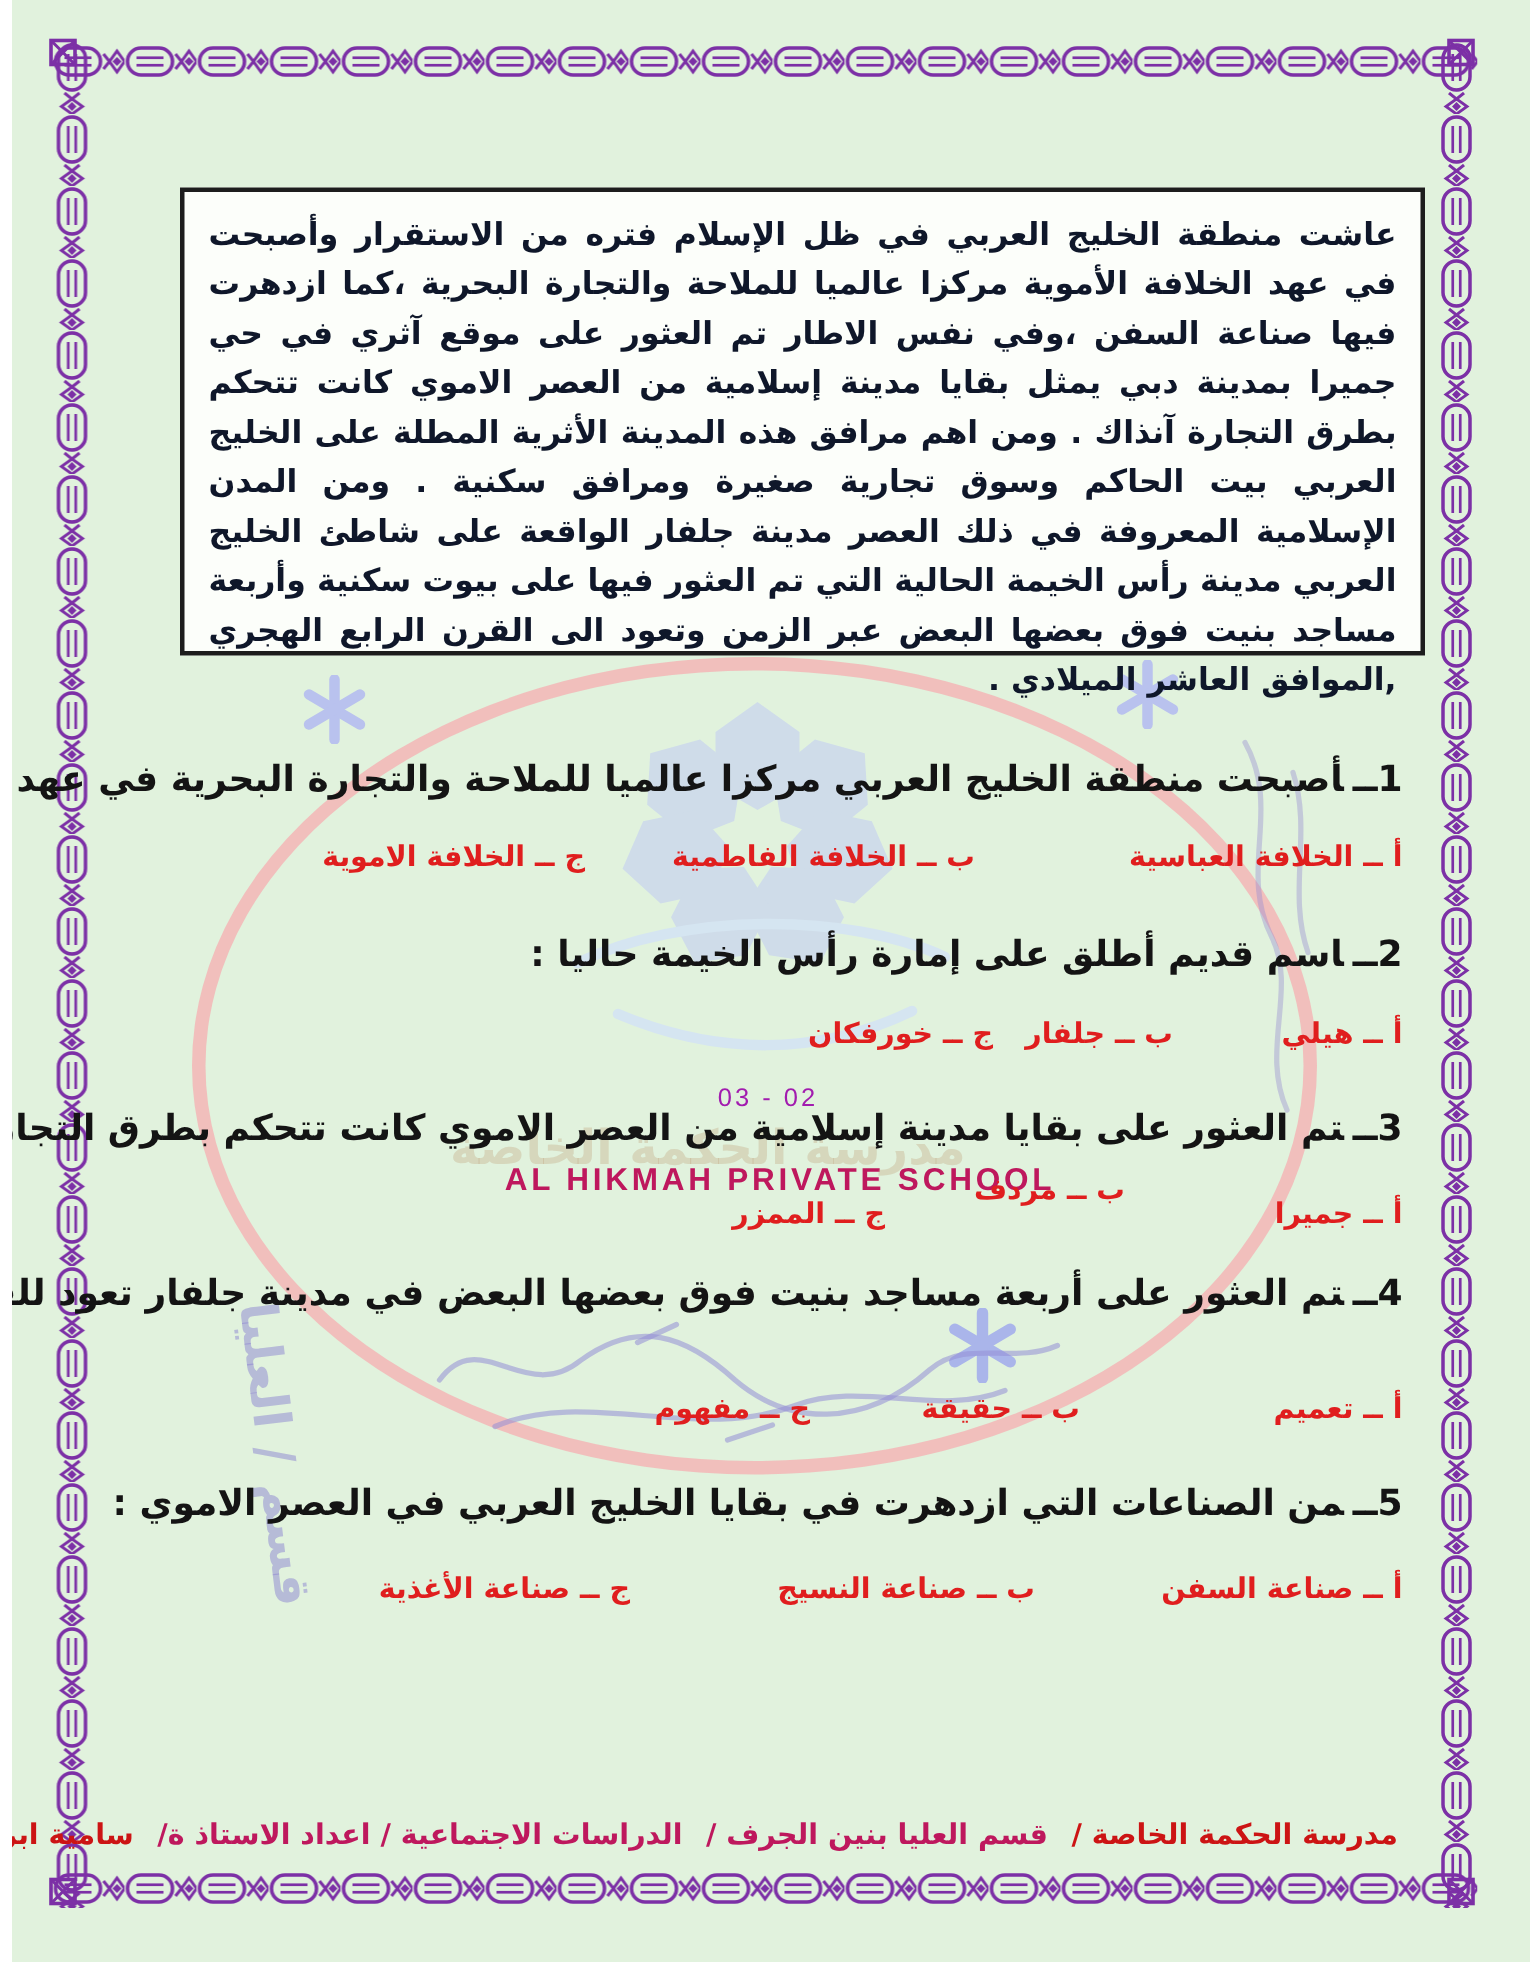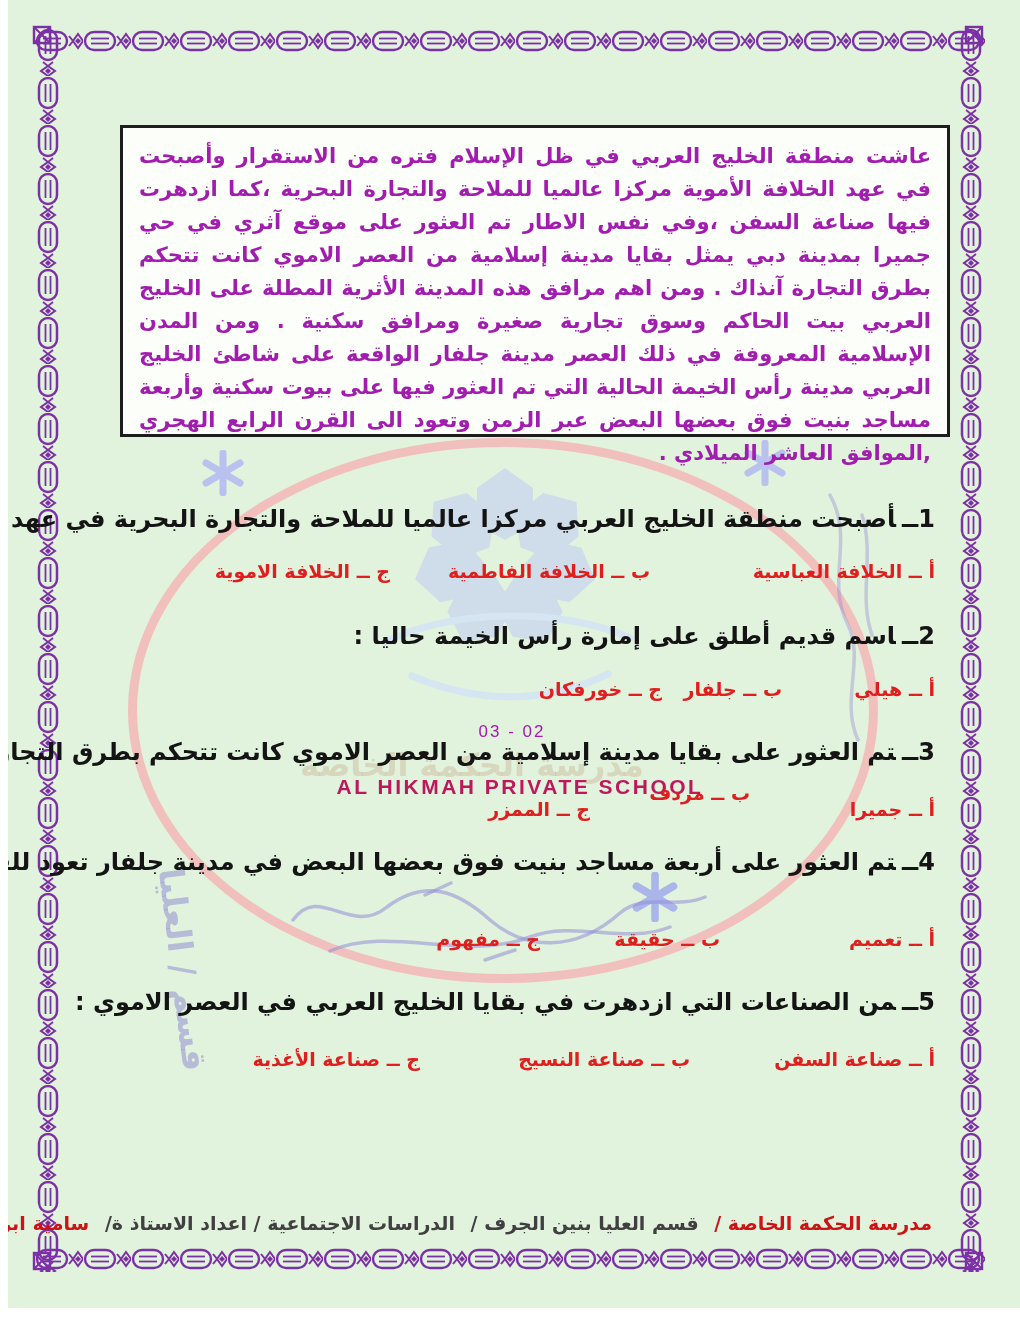--- a/index.html
+++ b/index.html
@@ -8,21 +8,21 @@
   #page{position:absolute;left:0;top:0;width:1020px;height:1320px;}
   .sheet{position:absolute;left:8px;top:0;width:1012px;height:1308px;background:#e1f2dd;}
   
   .b-strip{position:absolute;z-index:1;}
   .b-left,.b-right{transform:rotate(90deg);transform-origin:13px 13px;}
   .corner{position:absolute;z-index:2;}
   
   .intro-box{position:absolute;left:120px;top:125px;width:830px;height:312px;background:#fcfefa;
              border:3px solid #1d1d1d;box-sizing:border-box;z-index:3;}
   .intro-text{direction:rtl;text-align:justify;padding:12px 16px 0 16px;font-size:21px;line-height:33px;
-              font-weight:bold;color:#a21caf;}
+              font-weight:bold;color:#0f172a;}
   
   .stamp-ring{position:absolute;left:128px;top:438px;width:750px;height:545px;border:9px solid #f3b6b6;
               border-radius:50%;box-sizing:border-box;opacity:.85;z-index:0;}
   .wm{position:absolute;z-index:0;}
   .school-en{left:325px;top:775px;width:390px;text-align:center;color:#be185d;font-weight:bold;
              font-size:21px;letter-spacing:2.5px;font-family:"Liberation Sans",sans-serif;}
   .stamp-code{left:452px;top:722px;width:120px;text-align:center;color:#a21caf;font-size:17px;
               letter-spacing:2px;font-family:"Liberation Sans",sans-serif;}
   .ghost-ar{left:300px;top:746px;width:420px;text-align:left;direction:rtl;font-size:32px;
             font-weight:bold;color:rgba(190,160,120,0.33);}
@@ -35,21 +35,21 @@
   .q .qnum{margin-left:6px;}
   .q2line{position:absolute;right:330px;direction:rtl;text-align:right;z-index:3;font-weight:bold;
           color:#141414;font-size:19px;white-space:nowrap;}
   .opt{position:absolute;direction:rtl;z-index:3;font-weight:bold;font-size:19px;color:#e01e1e;
        white-space:nowrap;}
   
   .footer{position:absolute;right:88px;top:1212px;width:850px;direction:rtl;text-align:right;z-index:3;
           font-size:19px;font-weight:bold;white-space:nowrap;}
   .footer span{margin-left:9px;}
   .f-red{color:#cc1414;}
-  .f-blue{color:#404040;}
+  .f-blue{color:#be185d;}
   .edge-left{position:absolute;left:0;top:0;width:8px;height:1320px;background:#ffffff;z-index:4;}
   .edge-bottom{position:absolute;left:0;top:1308px;width:1020px;height:12px;background:#ffffff;z-index:4;}
 </style>
 </head>
 <body>
 
 <div id="page">
   <div class="sheet"></div>
 
   <div class="stamp-ring"></div>

